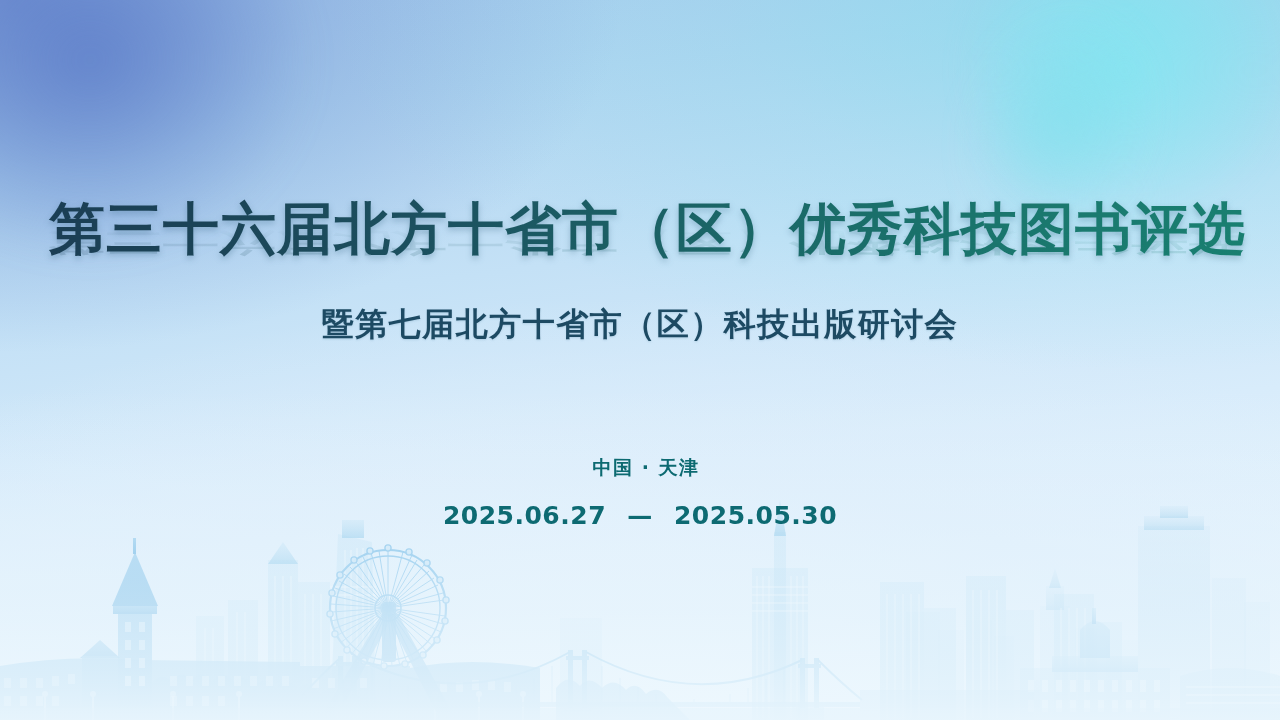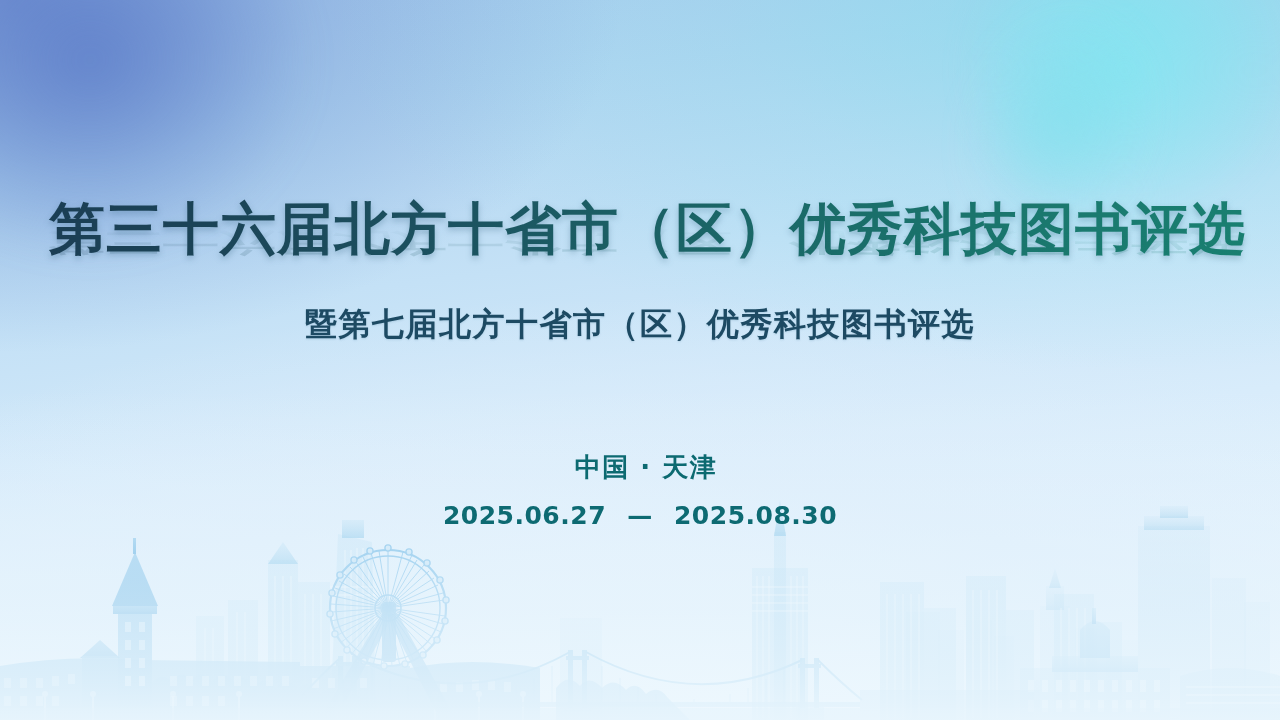--- a/index.html
+++ b/index.html
@@ -134,21 +134,21 @@
     white-space: nowrap;
     text-shadow: 0 1px 2px rgba(80,130,165,0.22);
   }
 
   .place {
     position: absolute;
     top: 453px;
     left: 12px; right: 0;
     font-family: "DejaVu Sans", "Liberation Sans", sans-serif;
     font-weight: 700;
-    font-size: 26px;
+    font-size: 19px;
     line-height: 28px;
     letter-spacing: 1.5px;
     color: #0c6a71;
   }
 
   .dates {
     position: absolute;
     top: 500px;
     left: 0; right: 0;
     font-family: "DejaVu Sans", "Liberation Sans", sans-serif;
@@ -541,24 +541,24 @@
 
   <div class="glow-haze"></div>
 
   <div class="content">
 
     <div class="main-title-wrap">
       <div class="main-title">第三十六届北方十省市（区）优秀科技图书评选</div>
       <div class="main-title-reflect">第三十六届北方十省市（区）优秀科技图书评选</div>
     </div>
 
-    <div class="sub-title">暨第七届北方十省市（区）优秀科技图书评选</div>
+    <div class="sub-title">暨第七届北方十省市（区）科技出版研讨会</div>
 
     <div class="place">中国 · 天津</div>
 
     <div class="dates">
       <span>2025.06.27</span>
       <span class="dash">—</span>
-      <span>2025.08.30</span>
+      <span>2025.05.30</span>
     </div>
 
   </div>
 </div>
 
 </body></html>

